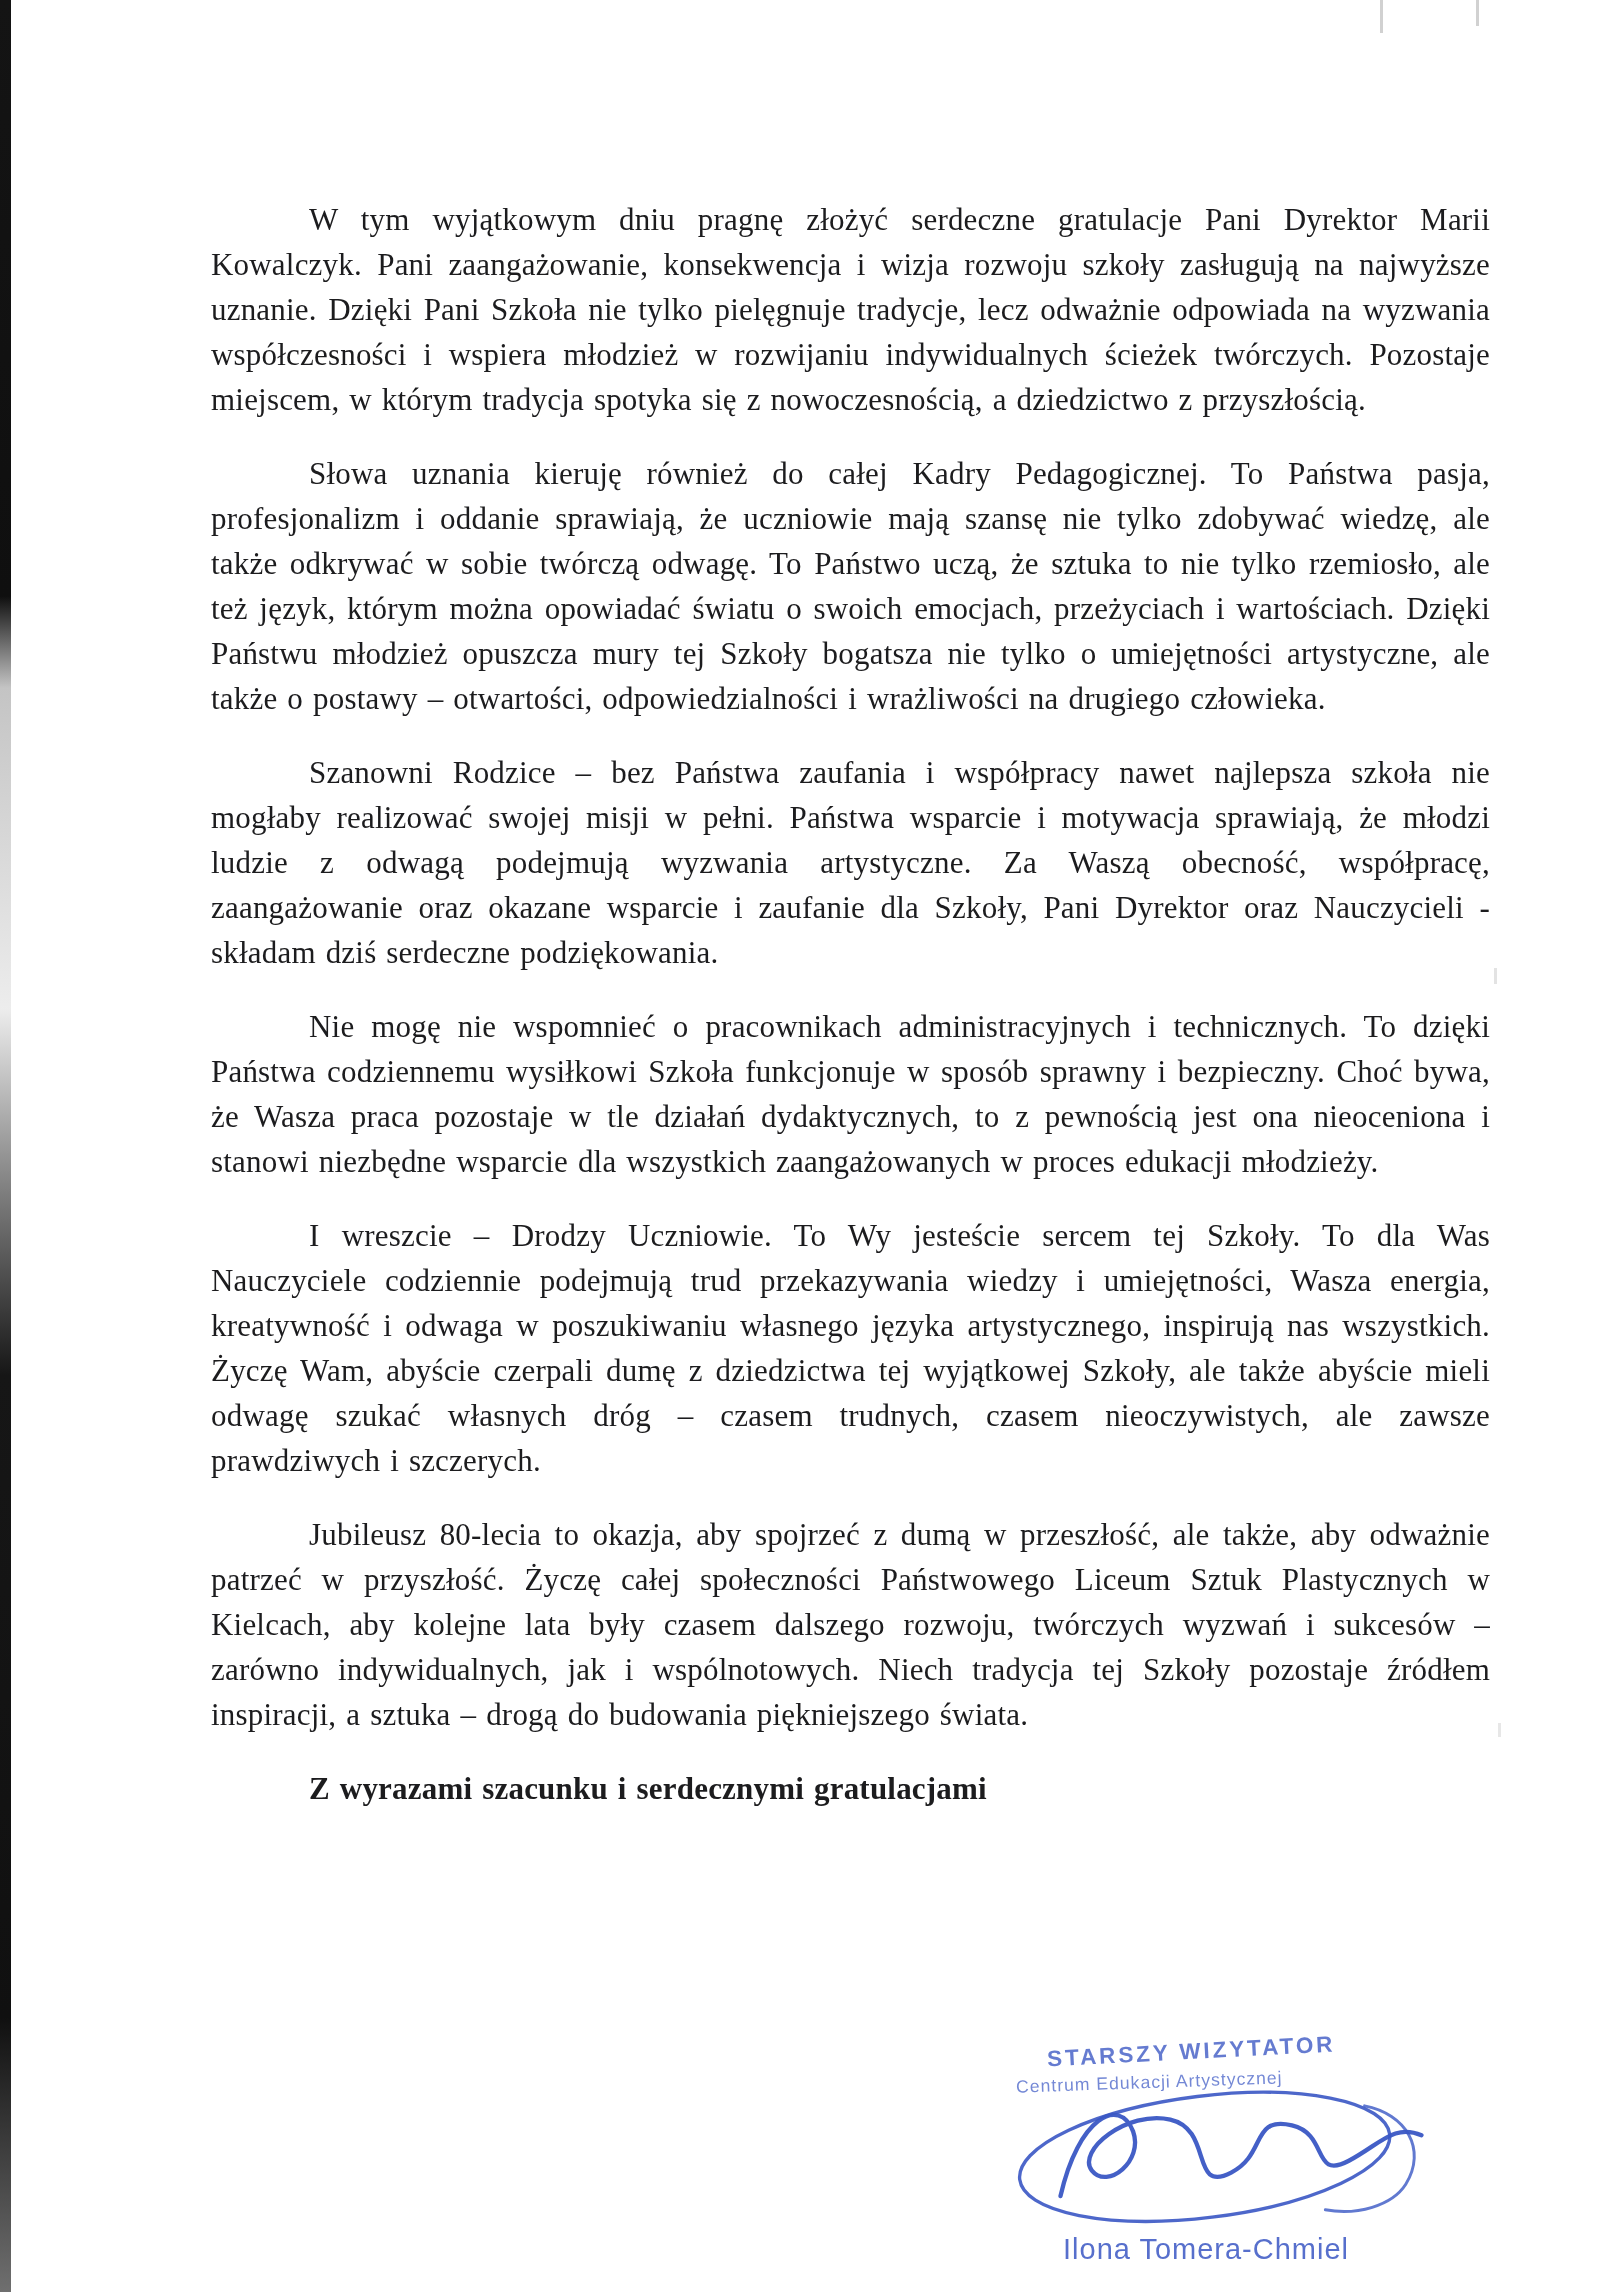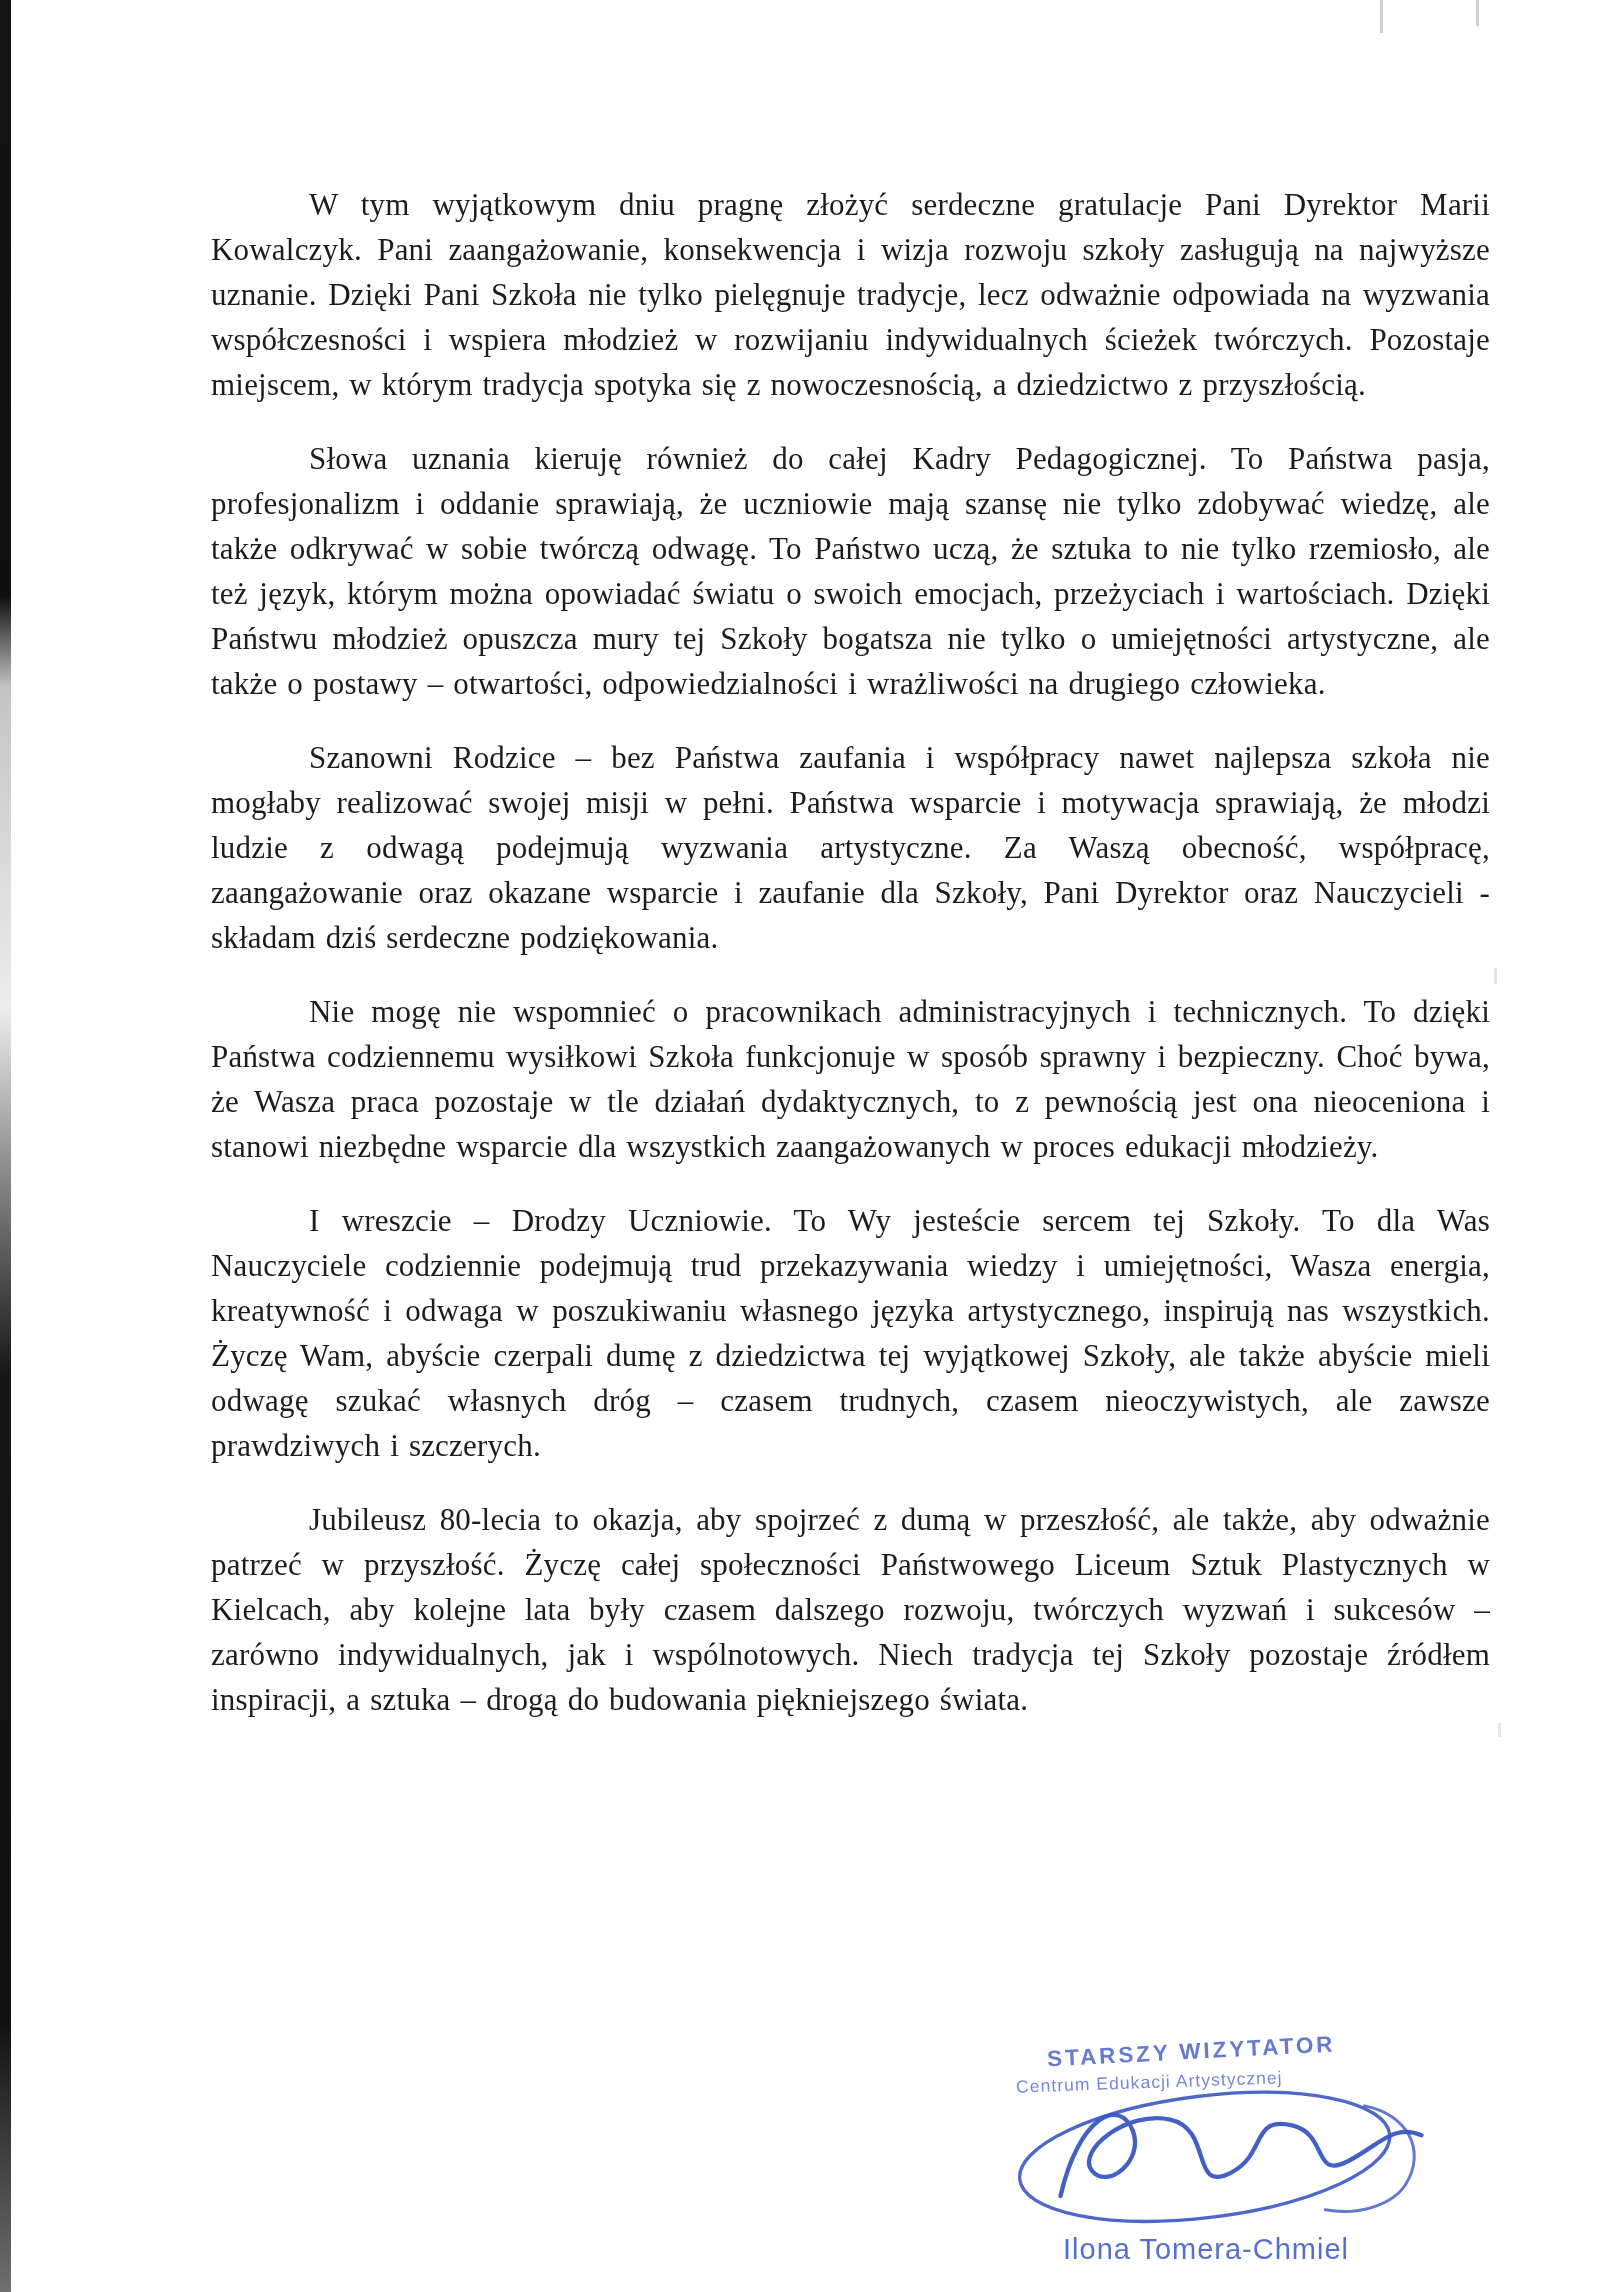--- a/index.html
+++ b/index.html
@@ -36,21 +36,21 @@
   }
   .scan-mark.m1 { left: 1380px; top: 0; width: 2.9px; height: 33px; }
   .scan-mark.m2 { left: 1476px; top: 0; width: 2.9px; height: 25.5px; }
   .scan-mark.m3 { left: 1494px; top: 968px; width: 2.9px; height: 15.7px; opacity: .4; }
   .scan-mark.m4 { left: 1498px; top: 1723px; width: 2.9px; height: 13.7px; opacity: .35; }
 
   
   .page-content {
     position: absolute;
     left: 211px;
-    top: 182px;
+    top: 197px;
     width: 1279px;
   }
   .page-content p {
     margin: 0 0 29px 0;
     font-size: 31px;
     line-height: 45px;
     text-align: justify;
     text-indent: 98px;
     letter-spacing: 0.2px;
     word-spacing: 2px;
@@ -115,20 +115,21 @@
 <div class="scan-mark m3"></div>
 <div class="scan-mark m4"></div>
 
 <div class="page-content">
   <p>W tym wyjątkowym dniu pragnę złożyć serdeczne gratulacje Pani Dyrektor Marii Kowalczyk. Pani zaangażowanie, konsekwencja i wizja rozwoju szkoły zasługują na najwyższe uznanie. Dzięki Pani Szkoła nie tylko pielęgnuje tradycje, lecz odważnie odpowiada na wyzwania współczesności i wspiera młodzież w rozwijaniu indywidualnych ścieżek twórczych. Pozostaje miejscem, w którym tradycja spotyka się z nowoczesnością, a dziedzictwo z przyszłością.</p>
   <p>Słowa uznania kieruję również do całej Kadry Pedagogicznej. To Państwa pasja, profesjonalizm i oddanie sprawiają, że uczniowie mają szansę nie tylko zdobywać wiedzę, ale także odkrywać w sobie twórczą odwagę. To Państwo uczą, że sztuka to nie tylko rzemiosło, ale też język, którym można opowiadać światu o swoich emocjach, przeżyciach i wartościach. Dzięki Państwu młodzież opuszcza mury tej Szkoły bogatsza nie tylko o umiejętności artystyczne, ale także o postawy – otwartości, odpowiedzialności i wrażliwości na drugiego człowieka.</p>
   <p>Szanowni Rodzice – bez Państwa zaufania i współpracy nawet najlepsza szkoła nie mogłaby realizować swojej misji w pełni. Państwa wsparcie i motywacja sprawiają, że młodzi ludzie z odwagą podejmują wyzwania artystyczne. Za Waszą obecność, współpracę, zaangażowanie oraz okazane wsparcie i zaufanie dla Szkoły, Pani Dyrektor oraz Nauczycieli - składam dziś serdeczne podziękowania.</p>
   <p>Nie mogę nie wspomnieć o pracownikach administracyjnych i technicznych. To dzięki Państwa codziennemu wysiłkowi Szkoła funkcjonuje w sposób sprawny i bezpieczny. Choć bywa, że Wasza praca pozostaje w tle działań dydaktycznych, to z pewnością jest ona nieoceniona i stanowi niezbędne wsparcie dla wszystkich zaangażowanych w proces edukacji młodzieży.</p>
   <p>I wreszcie – Drodzy Uczniowie. To Wy jesteście sercem tej Szkoły. To dla Was Nauczyciele codziennie podejmują trud przekazywania wiedzy i umiejętności, Wasza energia, kreatywność i odwaga w poszukiwaniu własnego języka artystycznego, inspirują nas wszystkich. Życzę Wam, abyście czerpali dumę z dziedzictwa tej wyjątkowej Szkoły, ale także abyście mieli odwagę szukać własnych dróg – czasem trudnych, czasem nieoczywistych, ale zawsze prawdziwych i szczerych.</p>
   <p>Jubileusz 80-lecia to okazja, aby spojrzeć z dumą w przeszłość, ale także, aby odważnie patrzeć w przyszłość. Życzę całej społeczności Państwowego Liceum Sztuk Plastycznych w Kielcach, aby kolejne lata były czasem dalszego rozwoju, twórczych wyzwań i sukcesów – zarówno indywidualnych, jak i wspólnotowych. Niech tradycja tej Szkoły pozostaje źródłem inspiracji, a sztuka – drogą do budowania piękniejszego świata.</p>
+  <p class="closing">Z wyrazami szacunku i serdecznymi gratulacjami</p>
 </div>
 
 <div class="signature-block">
   <div class="stamp-line1">STARSZY WIZYTATOR</div>
   <div class="stamp-line2">Centrum Edukacji Artystycznej</div>
   <svg class="sig-svg" width="461" height="216" viewBox="0 0 470 220" fill="none">
     <ellipse cx="225" cy="118" rx="190" ry="62" stroke="#3a57c4" stroke-width="3.4" transform="rotate(-7 225 118)" opacity="0.9"></ellipse>
     <path d="M78,158 C96,78 138,56 152,92 C163,122 126,152 110,132
              C94,112 146,70 190,80 C234,90 210,156 252,134
              C288,116 272,76 314,86 C352,95 334,142 372,122

